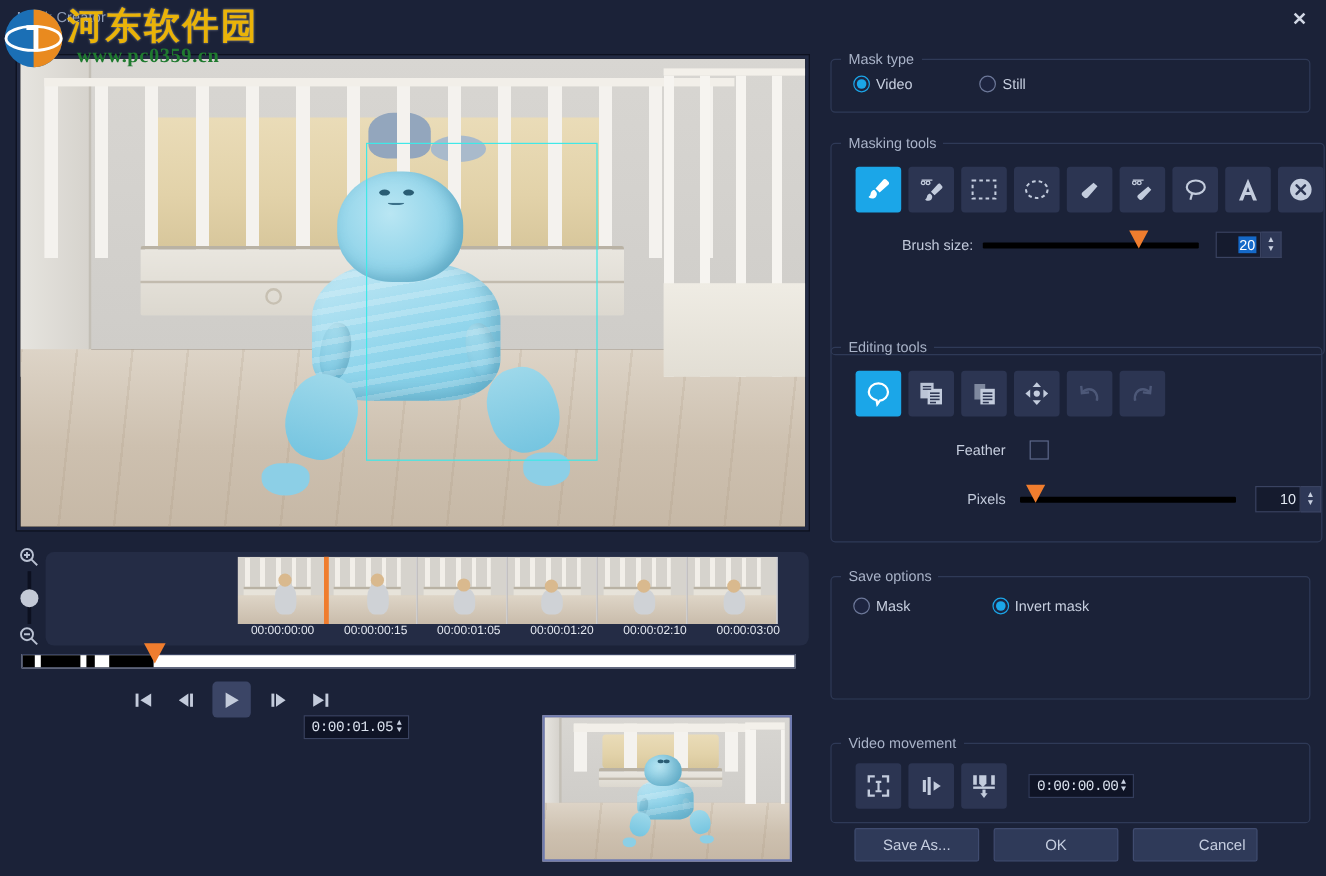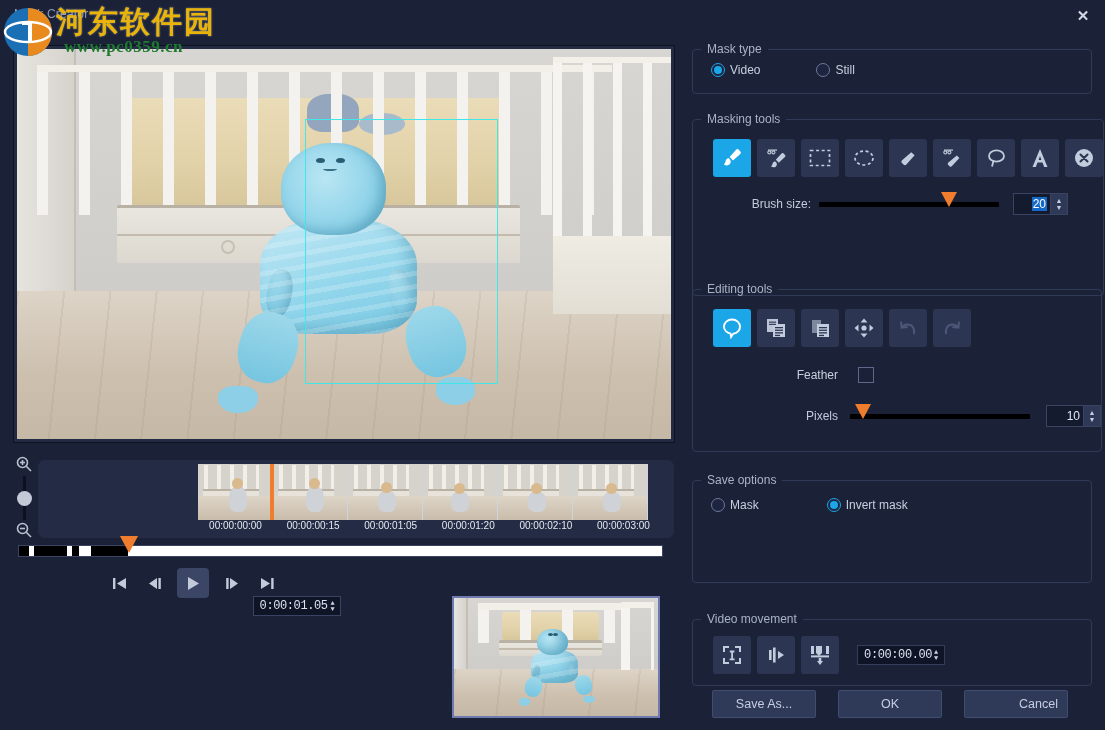--- a/index.html
+++ b/index.html
@@ -798,21 +798,21 @@
         <div class="lcd" style="width:88px;height:20px;margin-left:18px;">
           <span>0:00:00.00</span>
           <span class="spin">
               <span>▲</span>
               <span>▼</span>
             </span>
         </div>
       </div>
     </fieldset>
 
-    <div style="position:absolute; left:22px; top:660px; display:flex; gap:22px;text-align:right;">
+    <div style="position:absolute; left:22px; top:660px; display:flex; gap:12px;text-align:right;">
       <div class="dlg-btn" style="width:104px;">Save As...</div>
       <div class="dlg-btn" style="width:104px;">OK</div>
       <div class="dlg-btn" style="width:104px;padding-left:45px;">Cancel</div>
     </div>
   </div>
 
   <div id="watermark">
     <svg id="wm-logo" viewBox="0 0 52 52">
       <circle cx="26" cy="26" r="24" fill="#1b6fb5"></circle>
       <path d="M26 2a24 24 0 0 1 0 48z" fill="#e98a1f"></path>

